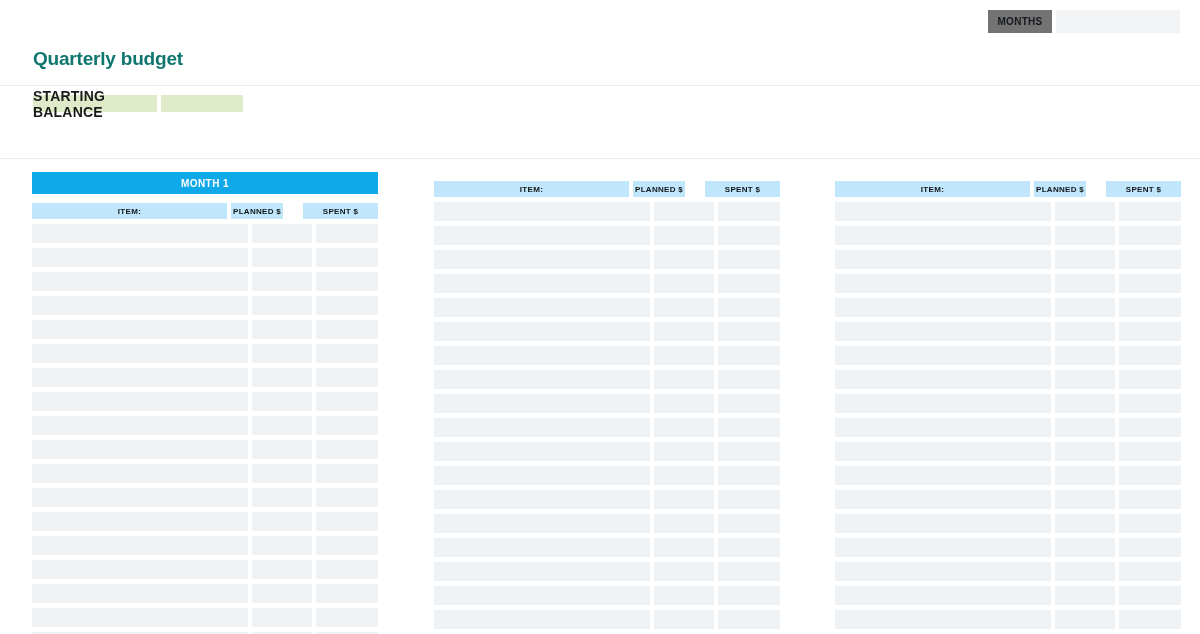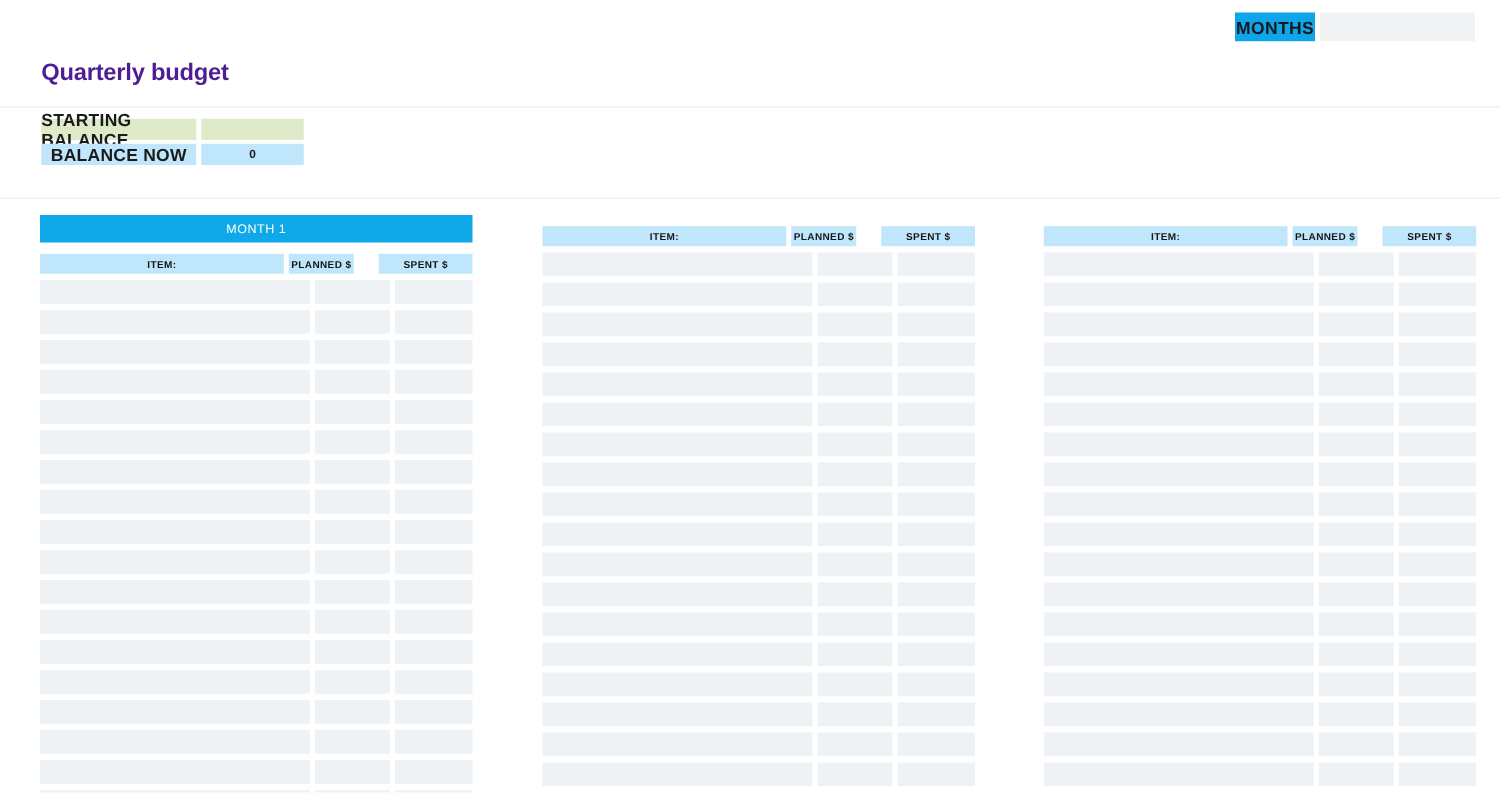--- a/index.html
+++ b/index.html
@@ -23,46 +23,46 @@
     left: 0;
     width: 1200px;
     height: 24px;
   }
   .months-label {
     position: absolute;
     left: 988px;
     top: 0;
     width: 64px;
     height: 23px;
-    background: #0ea5e9;
+    background: #737373;
     display: flex;
     align-items: center;
     justify-content: center;
-    font-size: 14px;
+    font-size: 10px;
     font-weight: bold;
     letter-spacing: .3px;
     color: #15181c;
   }
   .months-field {
     position: absolute;
     left: 1056px;
     top: 0;
     width: 124px;
     height: 23px;
     background: #f1f3f5;
   }
 
   
   .page-title {
     position: absolute;
     left: 33px;
     top: 47px;
     font-size: 19px;
     font-weight: bold;
-    color: #4c1d95;
+    color: #0f766e;
     letter-spacing: -.2px;
     line-height: 24px;
   }
 
   
   .rule {
     position: absolute;
     left: 0;
     width: 1200px;
     height: 1px;
@@ -123,21 +123,21 @@
   .month-block.m3 { left: 835px; }
 
   .month-header {
     height: 22px;
     background: #0fa8e8;
     color: #ffffff;
     display: flex;
     align-items: center;
     justify-content: center;
     font-size: 10px;
-    font-weight: normal;
+    font-weight: bold;
     letter-spacing: .4px;
   }
   .col-header-row {
     display: flex;
     margin-top: 9px;
     height: 16px;
   }
   .col-header {
     background: #bfe6fb;
     display: flex;
@@ -174,24 +174,20 @@
 
 <div class="page-title">Quarterly budget</div>
 
 <div class="rule rule-1"></div>
 <div class="rule rule-2"></div>
 
 <div class="balance-block">
   <div class="balance-row bal-green">
     <div class="balance-name">STARTING BALANCE</div>
     <div class="balance-value"></div>
-  </div>
-  <div class="balance-row bal-blue">
-    <div class="balance-name">BALANCE NOW</div>
-    <div class="balance-value">0</div>
   </div>
 </div>
 
 <div class="tables">
 
   <div class="month-block m1">
     <div class="month-header">MONTH 1</div>
     <div class="col-header-row">
       <div class="col-header col-item">ITEM:</div>
       <div class="col-header col-planned">PLANNED $</div>

